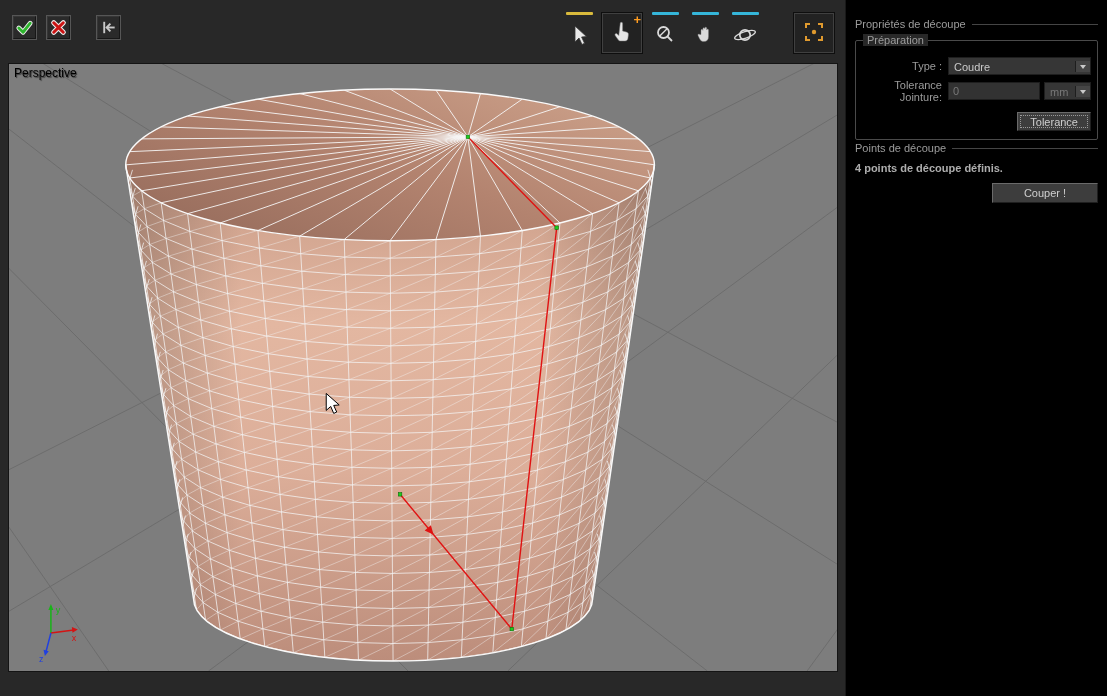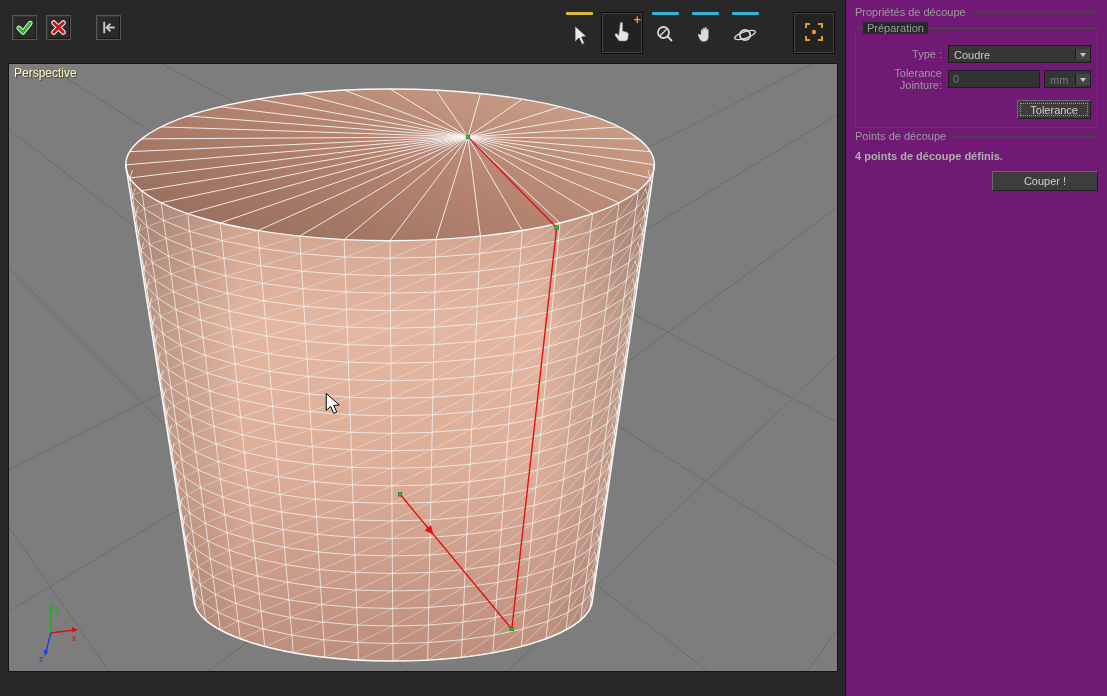--- a/index.html
+++ b/index.html
@@ -28,26 +28,26 @@
   .tool-btn { width:42px; height:42px; margin:0 2px; background:#222222;
               border:1px solid #0e0e0e; box-shadow: inset 0 0 0 1px #404040;
               display:flex; align-items:center; justify-content:center; position:relative; }
   .tool-btn.far { margin-left:28px; }
   .plus-badge { position:absolute; top:1px; right:1px; color:#ff9c20; font-weight:bold;
                 font-size:13px; line-height:11px; }
 
   .viewport { position:relative; margin-left:8px; width:830px; height:609px;
               background:#7d7d7d; border:1px solid #141414; overflow:hidden; }
   .viewport svg.scene { display:block; width:828px; height:607px; }
-  .vp-label { position:absolute; top:2px; left:5px; font-size:12px; color:#fef9c3;
+  .vp-label { position:absolute; top:2px; left:5px; font-size:12px; color:#000000;
               text-shadow:1px 1px 1px rgba(40,40,40,.8); }
 
   
-  .panel { width:262px; height:696px; background:#701a75; border-left:1px solid #191919;
-           padding:4px 9px; font-size:11px; color:#9c9c9c; }
+  .panel { width:262px; height:696px; background:#000000; border-left:1px solid #191919;
+           padding:16px 9px; font-size:11px; color:#9c9c9c; }
   .section-head { display:flex; align-items:center; gap:6px; white-space:nowrap; margin:2px 0 8px; }
   .section-head .hline { flex:1; height:1px; background:#454545; }
 
   .groupbox { border:1px solid #4a4a4a; border-radius:2px; position:relative;
               padding:12px 6px 8px 6px; margin-top:10px; }
   .gb-label { position:absolute; top:-7px; left:7px; background:#282828; padding:0 4px; }
 
   .row { display:flex; align-items:center; margin:4px 0; }
   .lbl { flex:0 0 86px; text-align:right; padding-right:6px; }
   .combo { height:18px; background:#363636; border:1px solid #1e1e1e; display:flex;

